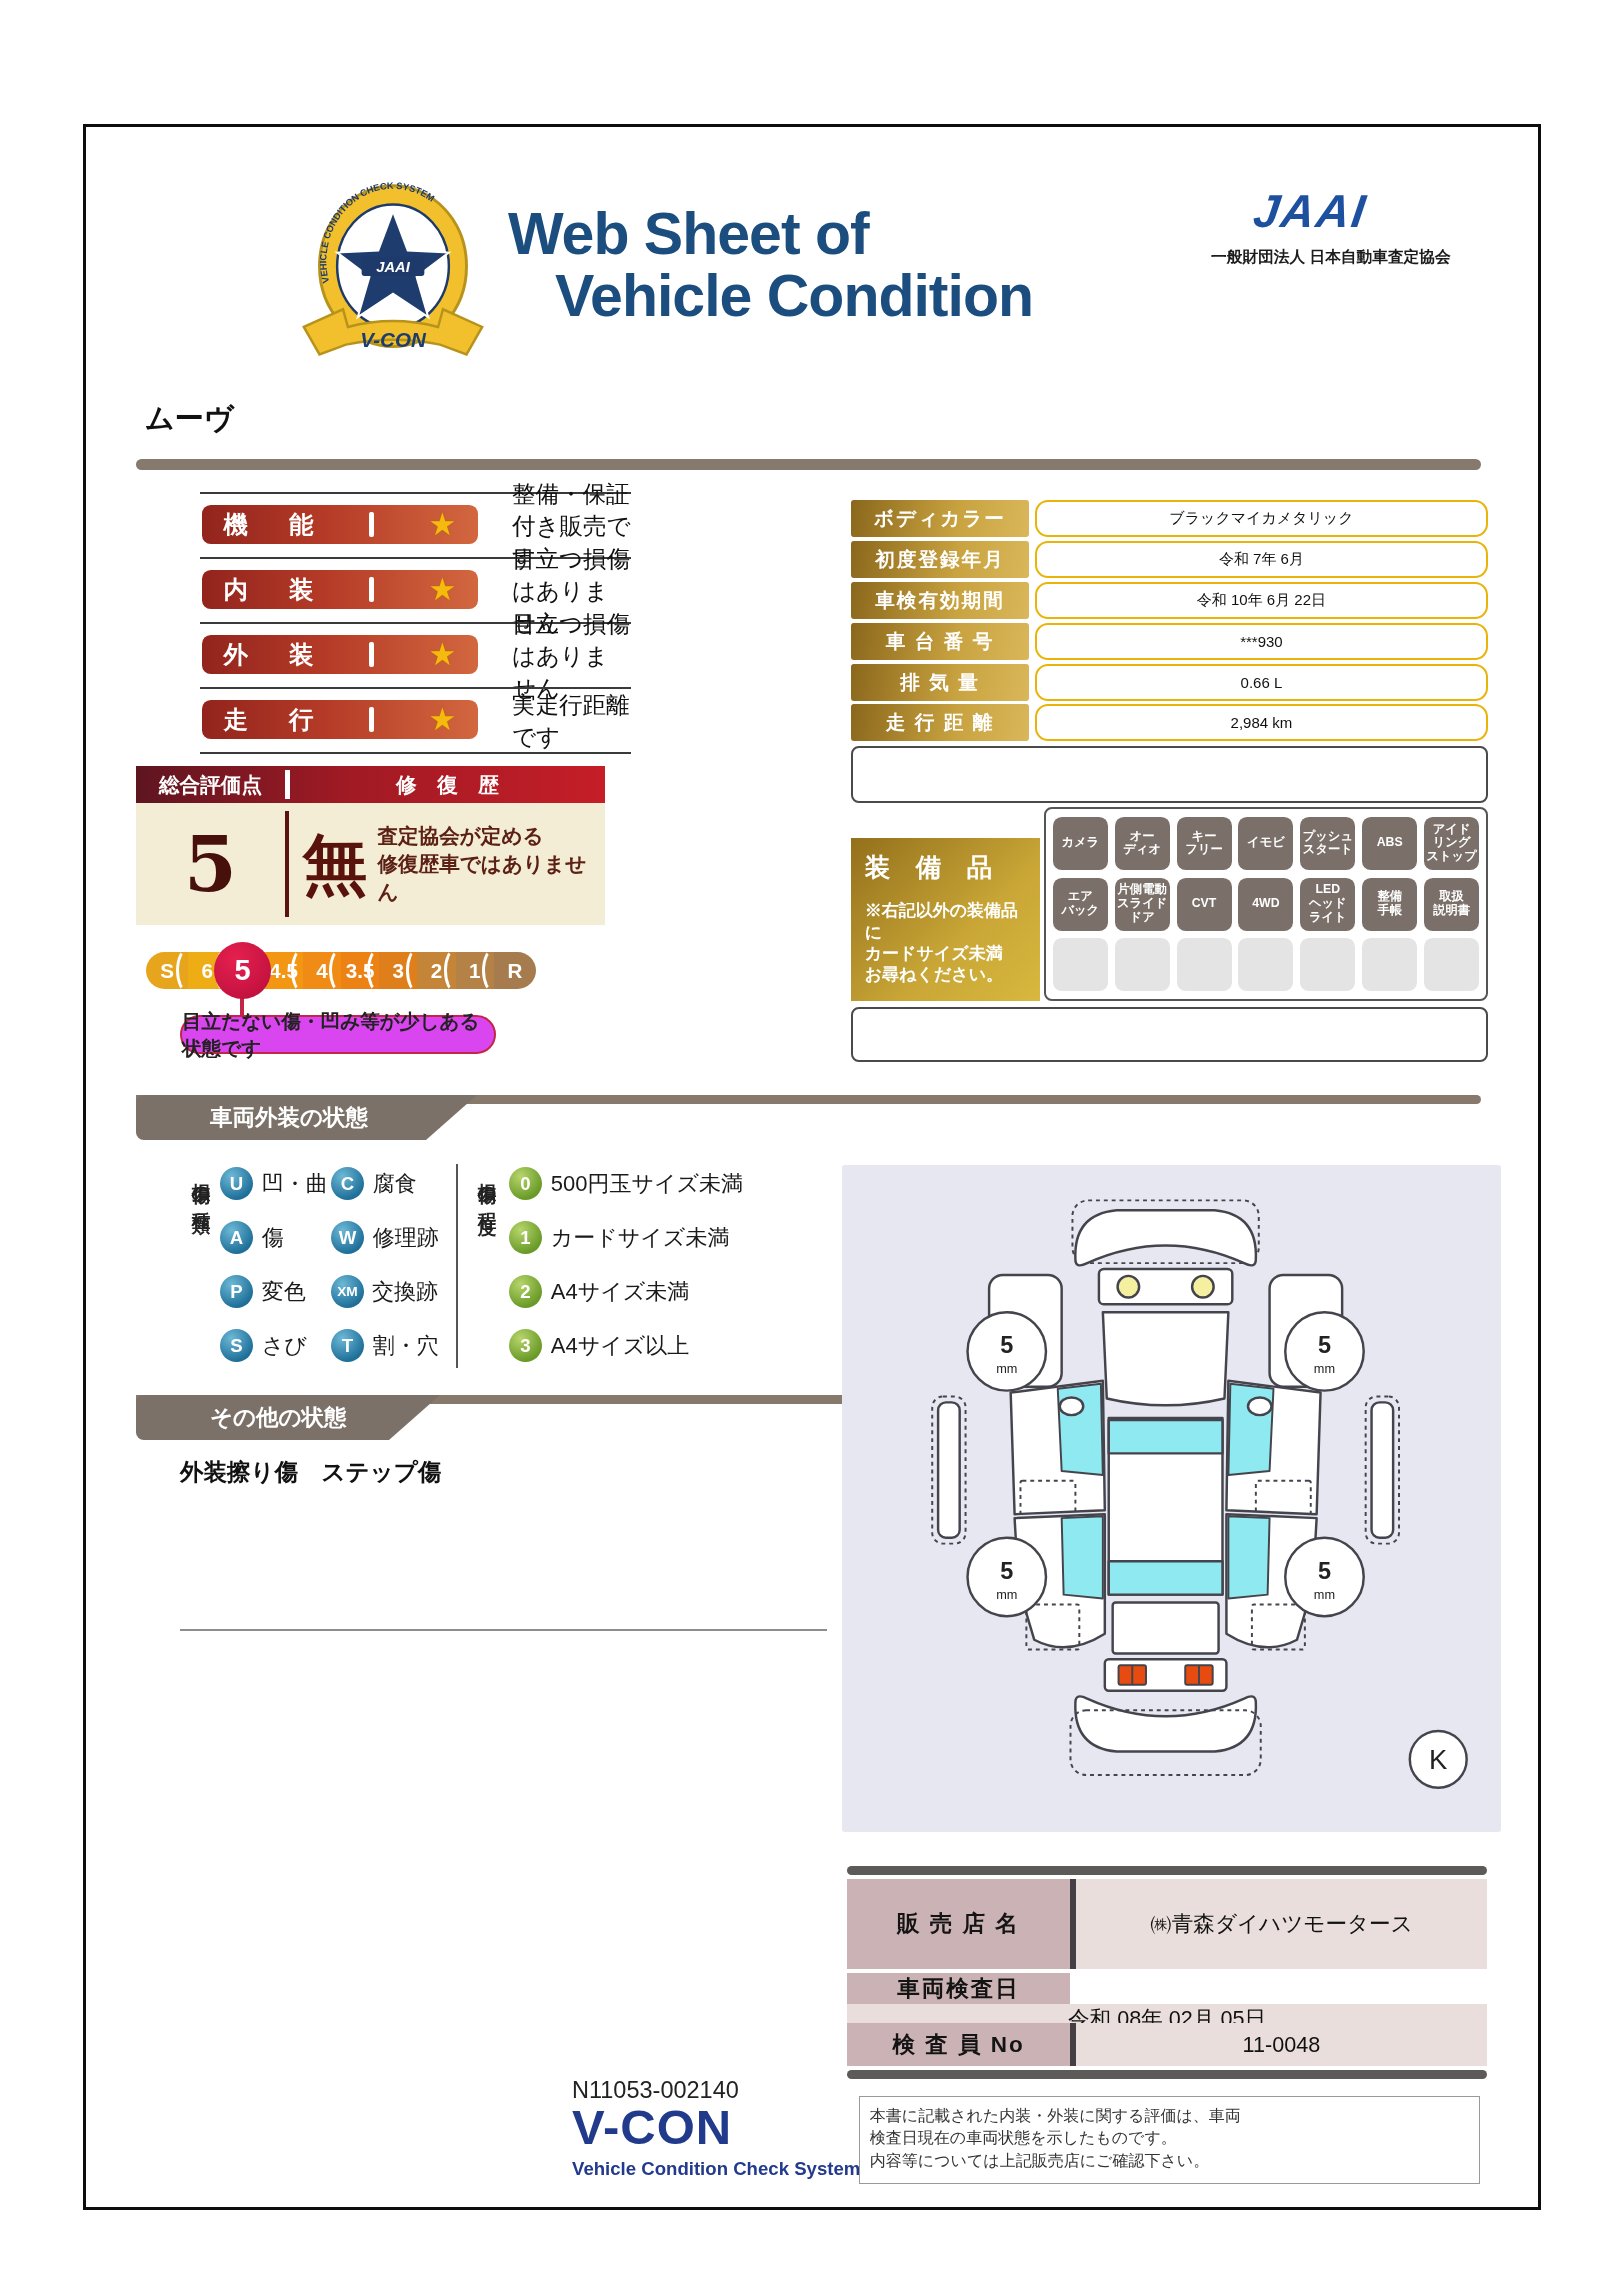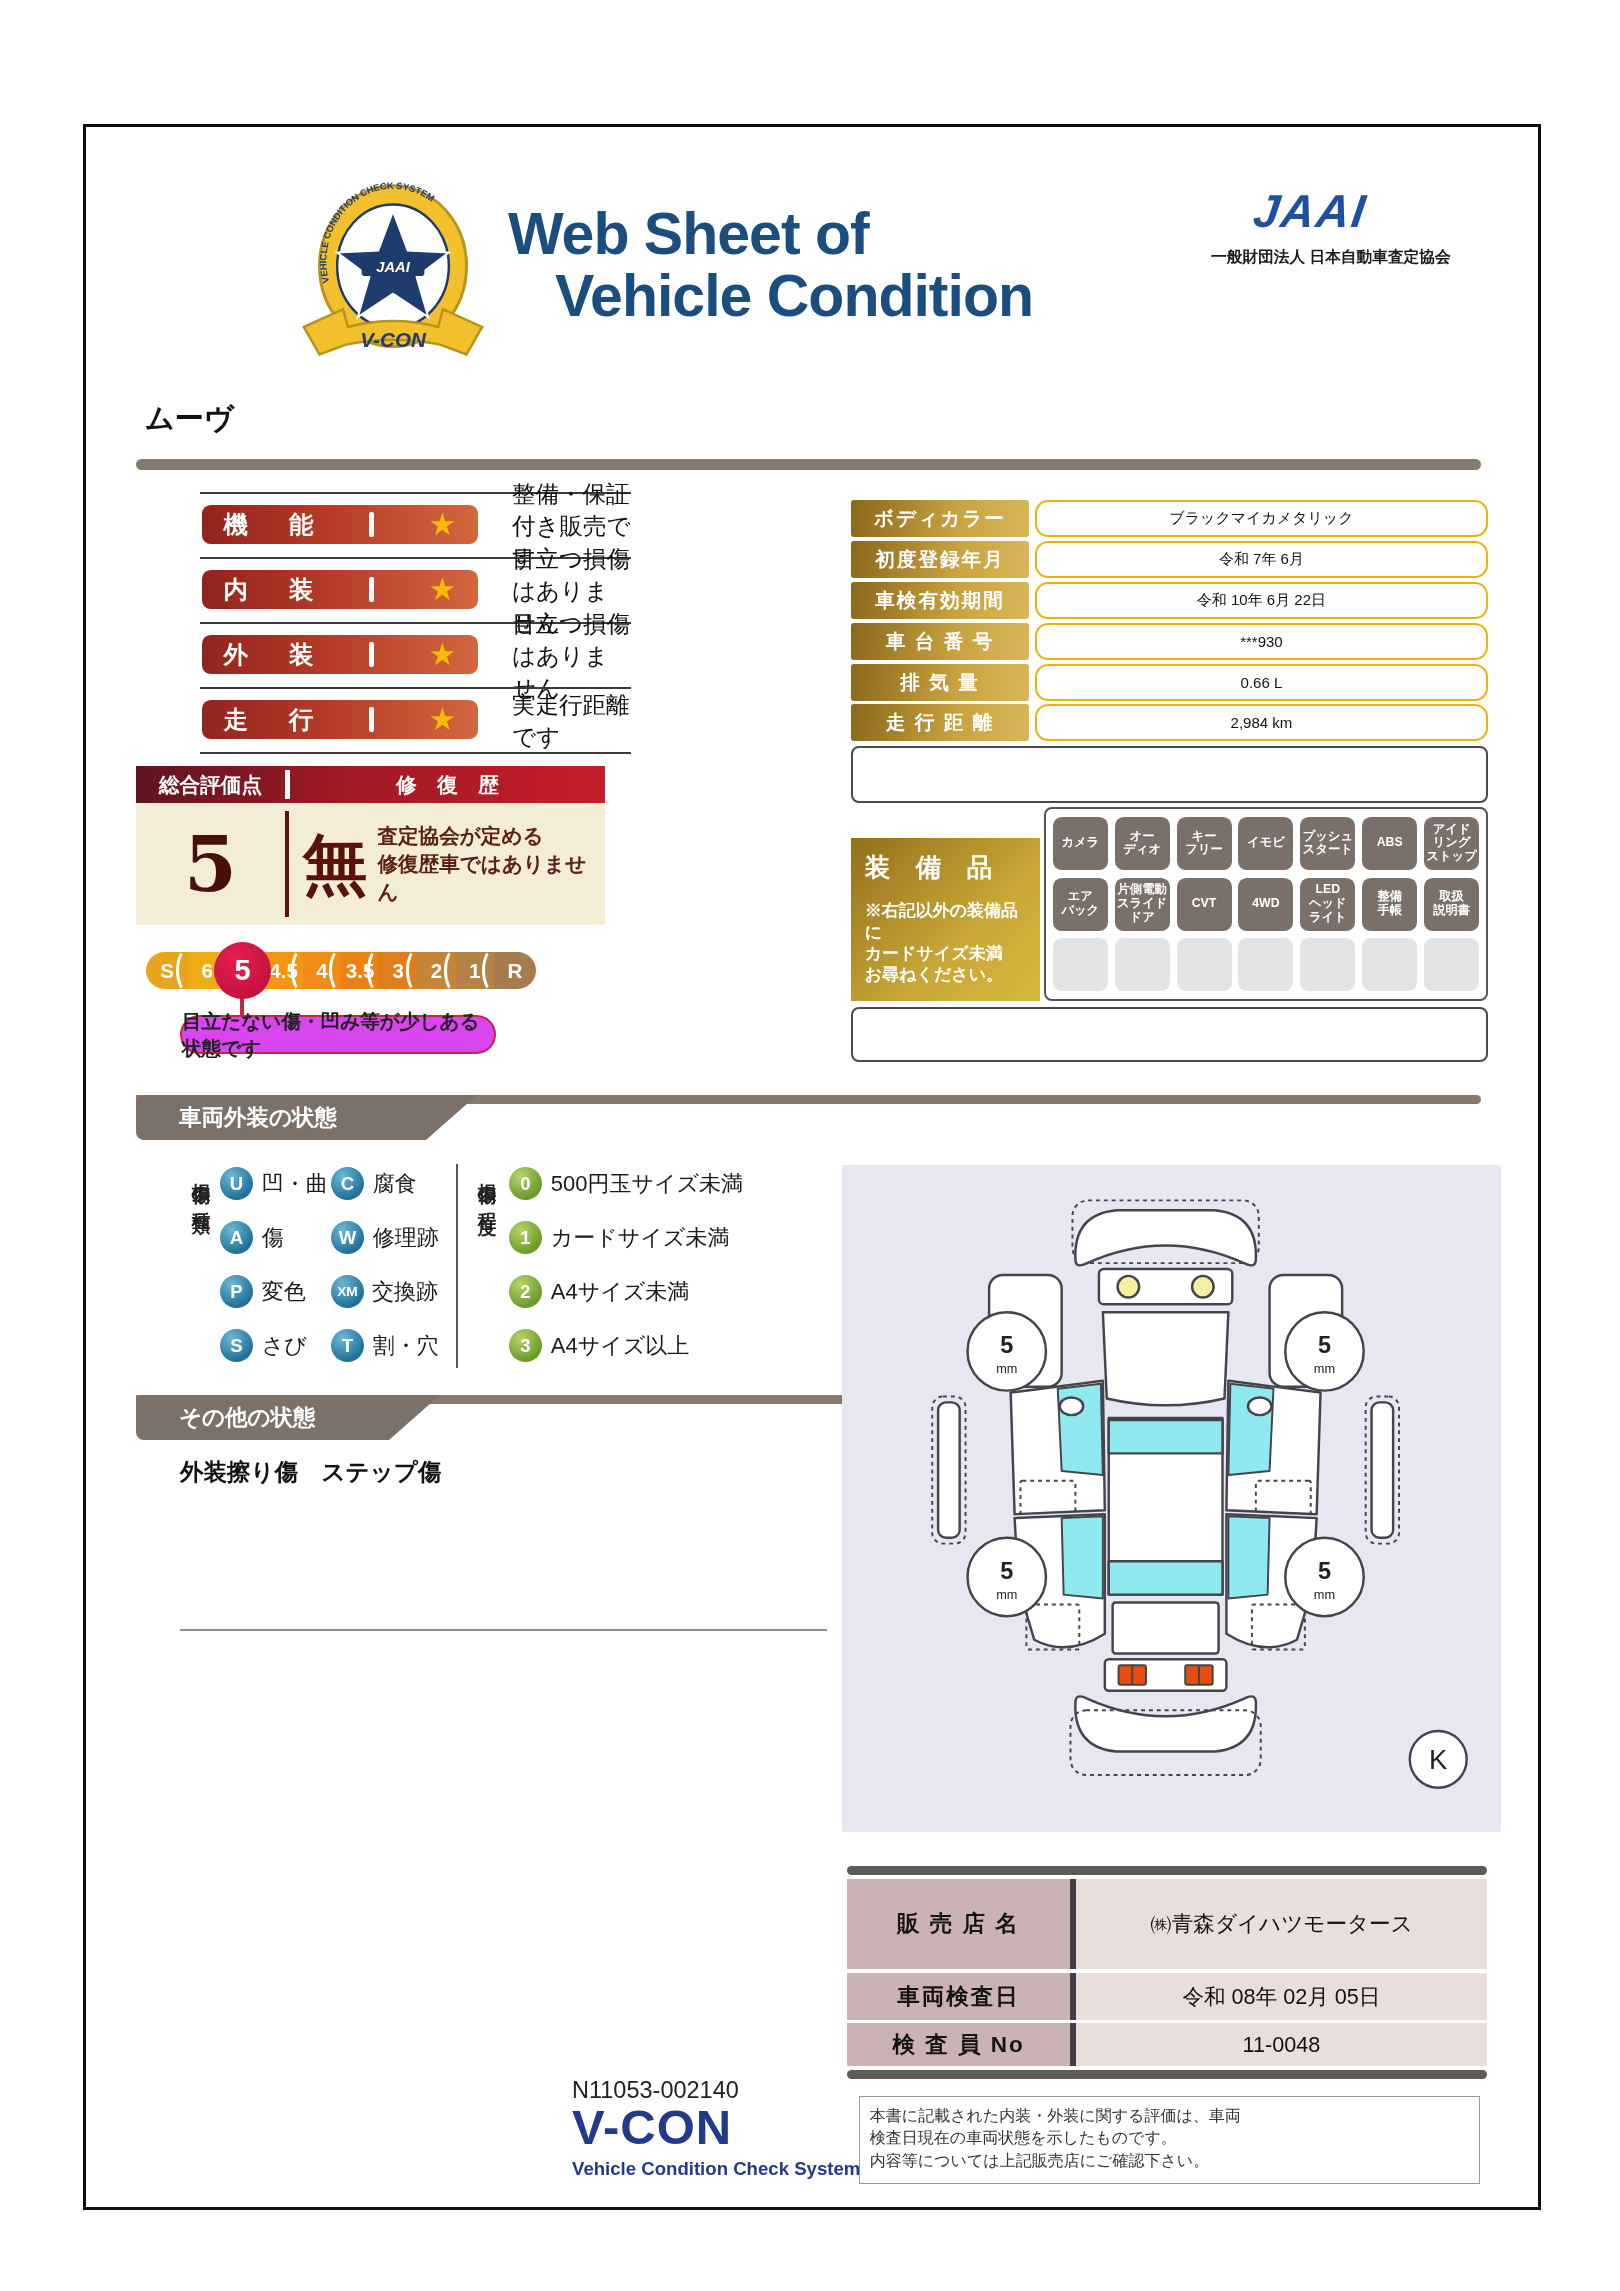--- a/index.html
+++ b/index.html
@@ -84,21 +84,21 @@
            grid-template-columns:repeat(7,1fr);grid-auto-rows:53px;gap:7.8px 6.9px;}
   .badge{background:#7b7069;border-radius:8.8px;color:#fff;font-size:12.3px;font-weight:bold;
          display:flex;align-items:center;justify-content:center;text-align:center;line-height:1.12;}
   .badge.empty{background:#e4e4e4;}
 
   
   .ban-bar{height:8.8px;background:#87796c;border-radius:0 4.9px 4.9px 0;width:1345px;left:50px;}
   .ban-label{left:50px;height:45px;background:#7b7168;z-index:2;border-radius:7.8px 0 0 7.8px;
              clip-path:polygon(0 0,100% 0,calc(100% - 51px) 100%,0 100%);
              color:#fff;font-size:22.5px;font-weight:bold;display:flex;align-items:center;
-             padding-left:43px;box-sizing:border-box;}
+             padding-left:74px;box-sizing:border-box;}
 
   
   .vtitle{writing-mode:vertical-rl;font-size:18.6px;font-weight:bold;color:#222;letter-spacing:2.9px;}
   .leg-item{display:flex;align-items:center;gap:8.8px;}
   .bcirc,.gcirc{width:33px;height:33px;border-radius:50%;display:flex;align-items:center;
         justify-content:center;color:#fff;font-weight:bold;font-size:18.6px;flex:0 0 33px;}
   .bcirc{background:radial-gradient(circle at 35% 28%,#6cb8d6,#1f6f99 72%);}
   .gcirc{background:radial-gradient(circle at 35% 28%,#b7d56b,#699a28 72%);}
   .bcirc.sm{font-size:13.7px;}
   .leg-lab{font-size:22px;color:#1a1a1a;}
@@ -424,21 +424,21 @@
     </svg>
   </div>
 
   <div class="abs dtable">
     <div class="dbar"></div>
     <div class="drow" style="height:90px;">
       <div class="dlabel">販 売 店 名</div>
       <div class="ddiv"></div>
       <div class="dval">㈱青森ダイハツモータース</div>
     </div>
-    <div class="drow" style="height:47px;">
+    <div class="drow" style="height:47px;flex-direction:column;">
       <div class="dlabel">車両検査日</div>
       <div class="ddiv"></div>
       <div class="dval">令和 08年 02月 05日</div>
     </div>
     <div class="drow" style="height:43px;">
       <div class="dlabel">検 査 員 No</div>
       <div class="ddiv"></div>
       <div class="dval">11-0048</div>
     </div>
     <div class="dbar" style="margin-top:3.9px;"></div>

